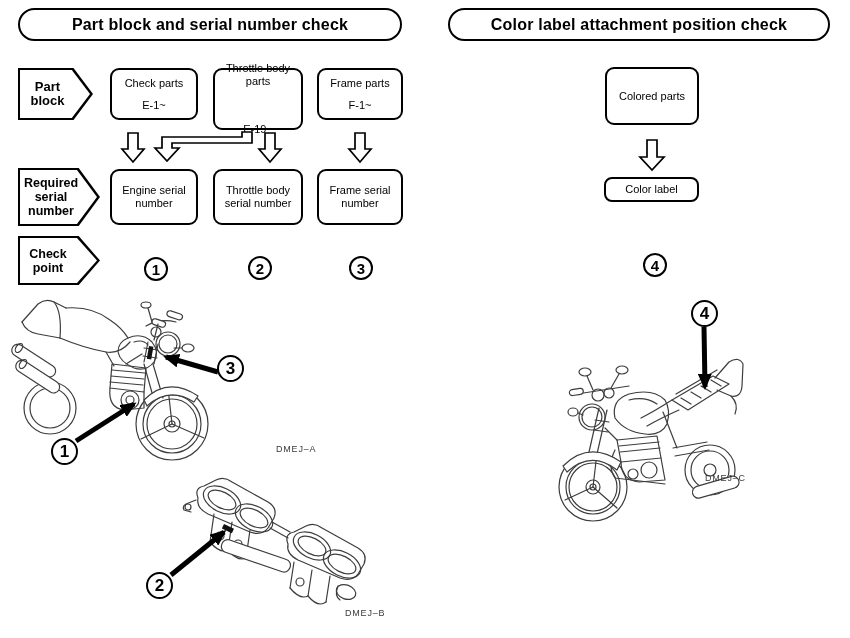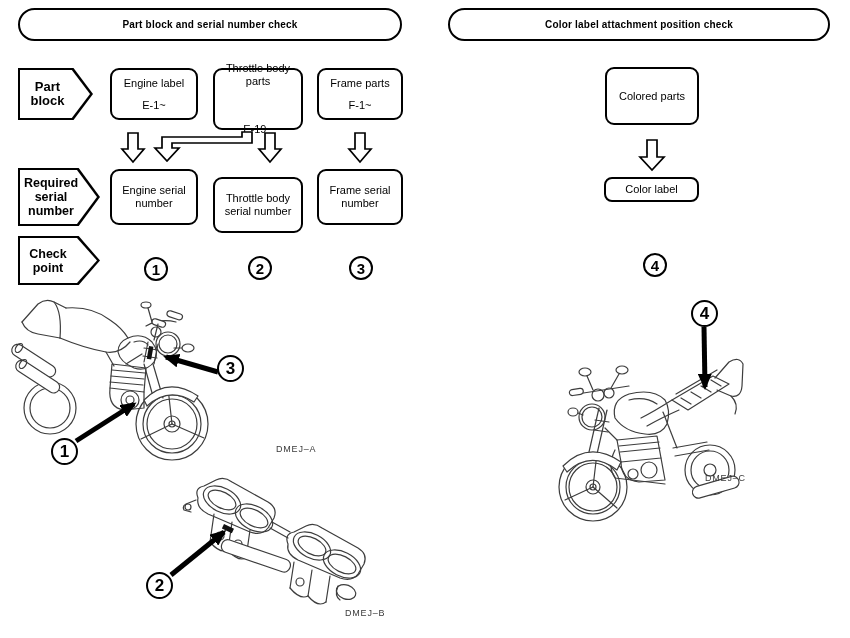--- a/index.html
+++ b/index.html
@@ -2,21 +2,21 @@
 <html><head>
 <meta charset="utf-8">
 <style>
   html,body{margin:0;padding:0;background:#fff;}
   *{box-sizing:border-box;}
   .canvas{position:relative;width:850px;height:638px;background:#fff;overflow:hidden;
           font-family:"Liberation Sans",sans-serif;color:#000;}
   
   .hdr{position:absolute;height:33px;border:2px solid #000;border-radius:17px;background:#fff;
        display:flex;align-items:center;justify-content:center;
-       font-size:10px;font-weight:bold;letter-spacing:.2px;}
+       font-size:16px;font-weight:bold;letter-spacing:.2px;}
   
   .pent{position:absolute;}
   .pent .pshape{position:absolute;inset:0;background:#000;
        clip-path:polygon(0 0,74% 0,100% 50%,74% 100%,0 100%);}
   .pent .pfill{position:absolute;top:2px;bottom:2px;left:2px;right:3px;background:#fff;
        clip-path:polygon(0 0,74% 0,100% 50%,74% 100%,0 100%);}
   .pent .plabel{position:absolute;inset:0;display:flex;align-items:center;justify-content:center;
        text-align:center;font-weight:bold;font-size:12.5px;line-height:14px;padding:0 20px 0 4px;}
   
   .box{position:absolute;border:2px solid #000;border-radius:9px;background:#fff;
@@ -63,36 +63,36 @@
     <div class="pfill"></div>
     <div class="plabel">Required serial number</div>
   </div>
   <div class="pent" style="left:18px;top:236px;width:82px;height:49px;">
     <div class="pshape"></div>
     <div class="pfill"></div>
     <div class="plabel" style="padding-right:26px;">Check point</div>
   </div>
 
   <div class="box" style="left:110px;top:68px;width:88px;height:52px;">
-    <div>Engine label</div>
+    <div>Check parts</div>
     <div class="code">E-1~</div>
   </div>
   <div class="box" style="left:213px;top:68px;width:90px;height:62px;gap:34px;">
     <div style="width:78px;">Throttle body parts</div>
     <div class="code tight">E-19~</div>
   </div>
   <div class="box" style="left:317px;top:68px;width:86px;height:52px;">
     <div>Frame parts</div>
     <div class="code">F-1~</div>
   </div>
 
   <div class="box" style="left:110px;top:169px;width:88px;height:56px;">
     <div style="width:74px;">Engine serial number</div>
   </div>
-  <div class="box" style="left:213px;top:169px;width:90px;height:56px;margin-top:8px;">
+  <div class="box" style="left:213px;top:169px;width:90px;height:56px;">
     <div style="width:80px;">Throttle body serial number</div>
   </div>
   <div class="box" style="left:317px;top:169px;width:86px;height:56px;">
     <div style="width:74px;">Frame serial number</div>
   </div>
 
   <div class="box" style="left:605px;top:67px;width:94px;height:58px;justify-content:center;">
     <div>Colored parts</div>
   </div>
   <div class="box small" style="left:604px;top:177px;width:95px;height:25px;">

